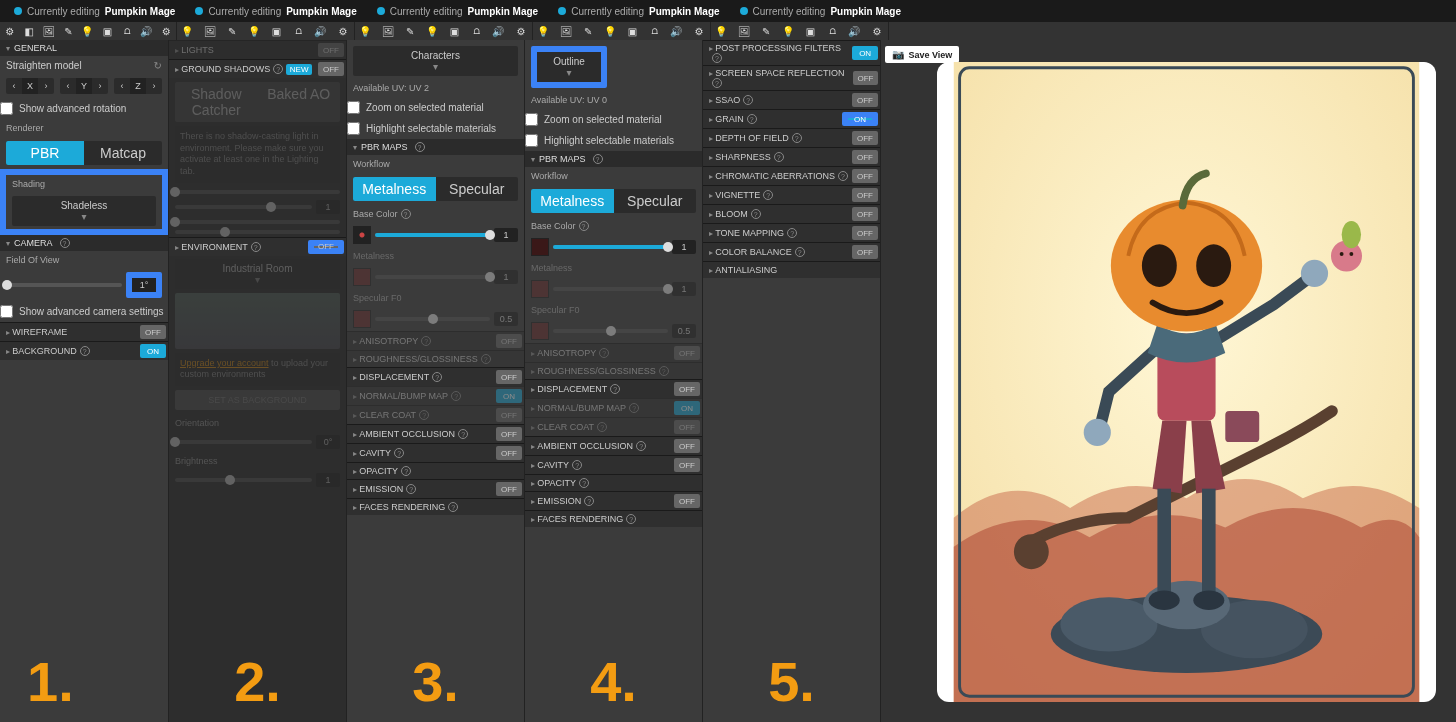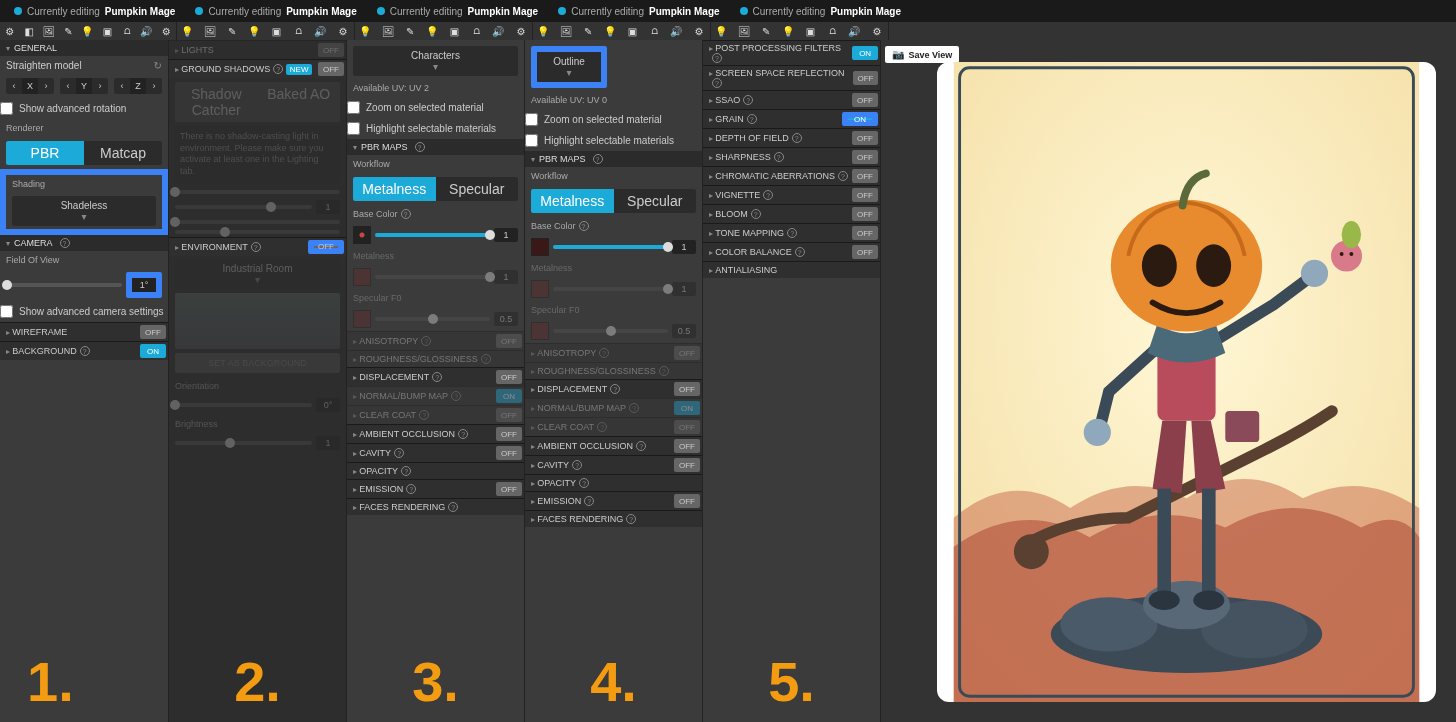--- a/index.html
+++ b/index.html
@@ -387,20 +387,21 @@
   <div class="toggle-row">
         <span class="lbl"><span>Environment</span><span class="help">?</span></span>
         <span class="switch off hl-orange" style="width:36px;">OFF</span>
       </div>
   <div class="dimmed-heavy">
     <div class="select-like">
           <span>Industrial Room</span>
           <span class="drop">▾</span>
         </div>
     <div class="env-preview"></div>
+    <div class="info-box"><a>Upgrade your account</a><span> to upload your custom environments</span></div>
     <div class="set-bg">Set as background</div>
     <div class="sublabel">Orientation</div>
     <div class="slider-row">
           <div class="slider-track">
             <div class="slider-thumb" style="left:0%"></div>
           </div>
           <div class="numbox">0°</div>
         </div>
     <div class="sublabel">Brightness</div>
     <div class="slider-row">

